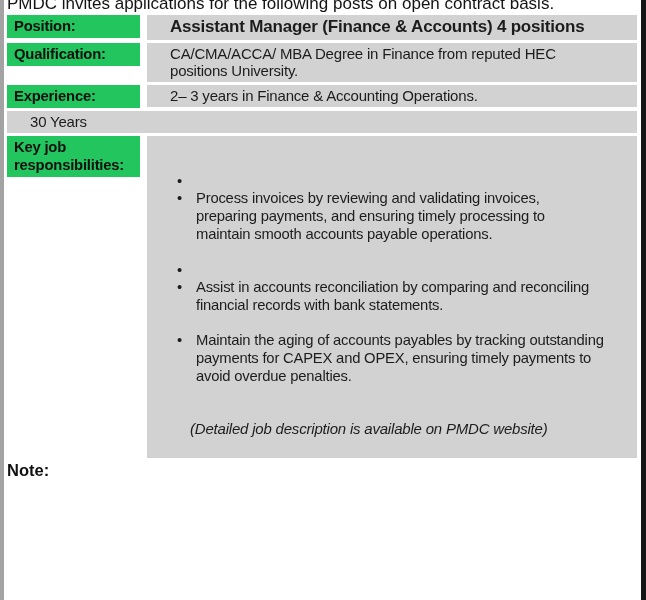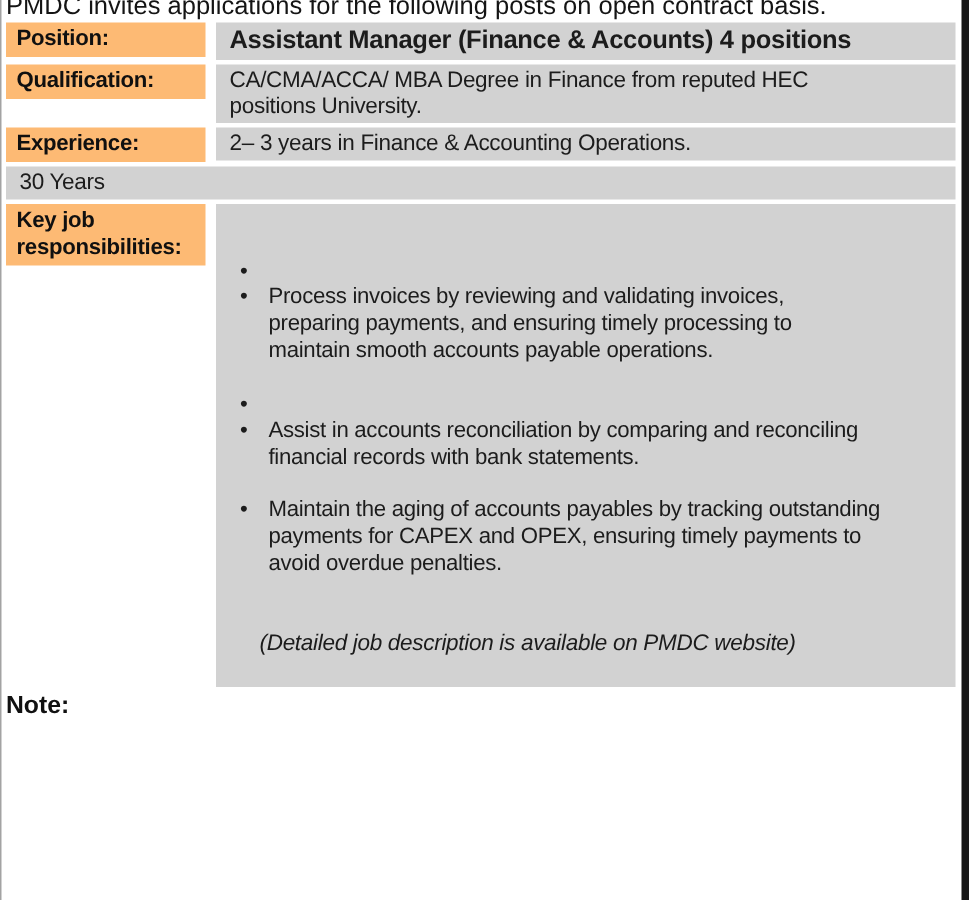--- a/index.html
+++ b/index.html
@@ -6,49 +6,49 @@
   html, body { margin: 0; padding: 0; }
   body {
     width: 646px; height: 600px; overflow: hidden;
     background: #ffffff;
     font-family: "Liberation Sans", sans-serif;
     color: #1c1c1c;
   }
   .ad {
     position: relative;
     width: 646px; height: 600px;
-    border-left: 1px solid #a3a3a3;
+    border-left: 4px solid #a3a3a3;
     border-right: 5px solid #161616;
     overflow: hidden;
     background: #ffffff;
   }
   .intro {
     margin: -5px 0 0 3px;
     font-size: 17px; line-height: 18px;
     white-space: nowrap;
     color: #141414;
   }
   
   .row { display: flex; align-items: flex-start; gap: 7px; margin: 3px 4px 0 3px; }
   .row-position { margin-top: 2px; }
   .lbl {
     flex: 0 0 133px;
-    background: #fdba74;
+    background: #22c55e;
     color: #101010;
     font-weight: bold;
     font-size: 14.8px; letter-spacing: -0.2px;
     line-height: 18px;
     padding: 2px 3px 3px 7px;
   }
   .val {
     flex: 1;
     background: #d2d2d2;
     font-size: 15px; letter-spacing: -0.2px;
     line-height: 17px;
-    padding: 2px 6px 3px 9px;
+    padding: 2px 6px 3px 23px;
     white-space: pre-line;
     min-height: 22px;
   }
   .row-position .val {
     font-weight: bold;
     font-size: 17px;
     line-height: 20px;
     min-height: 25px;
   }
   .resp-list { list-style: none; margin: 0; padding: 0; }

